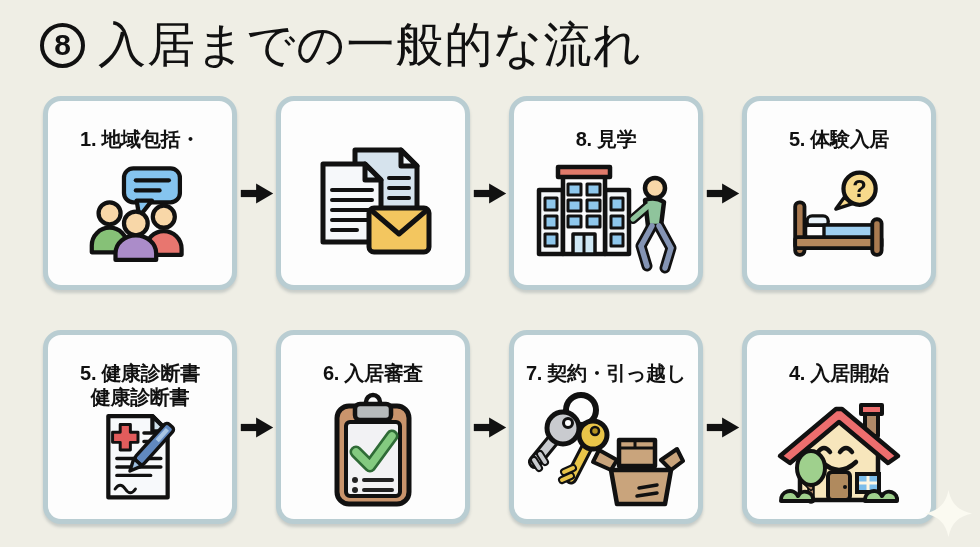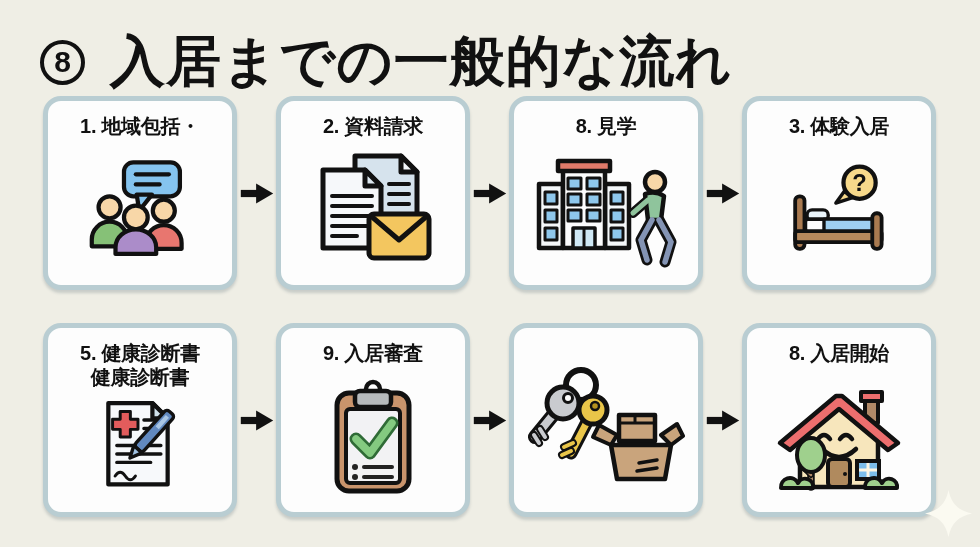--- a/index.html
+++ b/index.html
@@ -16,38 +16,38 @@
     position: absolute; left: 40px; top: 13px;
     display: flex; align-items: center; gap: 13px;
   }
   .badge {
     width: 45px; height: 45px; box-sizing: border-box;
     border: 4px solid var(--text, #111); border-radius: 50%;
     display: flex; align-items: center; justify-content: center;
     font-size: 30px; font-weight: 900; line-height: 1;
   }
   .title-bar h1 {
-    margin: 12px; font-size: 55px; font-weight: 700; letter-spacing: 1px;
+    margin: 0; font-size: 48px; font-weight: 400; letter-spacing: 1px;
     color: var(--text, #111);
   }
   
   .row {
     position: absolute; left: 43px; width: 893px; height: 194px;
     display: flex; align-items: center; justify-content: space-between;
   }
   #row1 { top: 96px; }
-  #row2 { top: 323px; }
+  #row2 { top: 330px; }
   .card {
     width: 194px; height: 194px; box-sizing: border-box;
     background: var(--card_bg, #fdfdfd);
     border: 5px solid var(--card_border, #b9cdd2);
     border-radius: 18px;
     box-shadow: 0 3px 3px rgba(100,120,125,0.28);
     display: flex; flex-direction: column; align-items: center;
-    padding: 13px 4px 6px;
+    padding: 26px 4px 6px;
   }
   .label {
     font-weight: 700; font-size: 20px; line-height: 1.22;
     text-align: center; white-space: nowrap; letter-spacing: -0.3px;
   }
   .label span { display: block; }
   .icon-wrap { flex: 1; display: flex; align-items: center; justify-content: center; width: 100%; }
   .icon-wrap svg { height: 100px; display: block; }
   .one-line .icon-wrap svg { height: 118px; }
   .arrow { display: flex; align-items: center; }
@@ -92,24 +92,20 @@
     </section>
 
     <div class="arrow">
       <svg viewBox="0 0 40 26">
           <path d="M2,13 H21" stroke="#111" stroke-width="8"></path>
           <path d="M19,2 L38,13 L19,24 Z" fill="#111"></path>
         </svg>
     </div>
 
     <section class="card one-line">
-      <div class="label">
-        <span>2. 資料請求</span>
-        <span></span>
-      </div>
       <div class="icon-wrap">
         <svg viewBox="0 0 128 118">
           <g stroke="#111" stroke-linejoin="round">
             <path d="M46,6 H92 L108,22 V80 H46 Z" fill="#d6e3ed" stroke-width="5"></path>
             <path d="M92,6 L108,22 H92 Z" fill="#f2f7fa" stroke-width="5"></path>
             <path d="M80,34 H100 M80,44 H100 M80,54 H100" fill="none" stroke-width="4" stroke-linecap="round"></path>
             <path d="M14,20 H56 L72,36 V98 H14 Z" fill="#f6f8fa" stroke-width="5"></path>
             <path d="M56,20 L72,36 H56 Z" fill="#dde8ef" stroke-width="5"></path>
             <path d="M23,46 H63 M23,56 H63 M23,66 H63 M23,76 H63 M23,86 H48" fill="none" stroke-width="4" stroke-linecap="round"></path>
             <rect x="60" y="64" width="60" height="44" rx="5" fill="#f3c65f" stroke-width="5"></rect>
@@ -167,21 +163,21 @@
 
     <div class="arrow">
       <svg viewBox="0 0 40 26">
           <path d="M2,13 H21" stroke="#111" stroke-width="8"></path>
           <path d="M19,2 L38,13 L19,24 Z" fill="#111"></path>
         </svg>
     </div>
 
     <section class="card">
       <div class="label">
-        <span>3. 体験入居</span>
+        <span>5. 体験入居</span>
       </div>
       <div class="icon-wrap">
         <svg viewBox="0 0 128 118">
           <g stroke="#111" stroke-linejoin="round">
             <circle cx="88" cy="28" r="19" fill="#f7d98b" stroke-width="5"></circle>
             <path d="M70,38 L60,52 L79,46 Z" fill="#f7d98b" stroke-width="4"></path>
             <rect x="12" y="44" width="11" height="62" rx="5" fill="#a97a50" stroke-width="4.5"></rect>
             <rect x="26" y="60" width="25" height="13" rx="6" fill="#eaf4fb" stroke-width="4"></rect>
             <rect x="24" y="71" width="80" height="15" rx="3" fill="#fdfdfd" stroke-width="4.5"></rect>
             <path d="M46,71 H101 Q104,71 104,74 V86 H46 Z" fill="#9fcff0" stroke-width="4"></path>
@@ -222,21 +218,21 @@
 
     <div class="arrow">
       <svg viewBox="0 0 40 26">
           <path d="M2,13 H21" stroke="#111" stroke-width="8"></path>
           <path d="M19,2 L38,13 L19,24 Z" fill="#111"></path>
         </svg>
     </div>
 
     <section class="card one-line">
       <div class="label">
-        <span>9. 入居審査</span>
+        <span>6. 入居審査</span>
         <span></span>
       </div>
       <div class="icon-wrap">
         <svg viewBox="0 0 118 118">
           <g stroke="#111" stroke-linejoin="round">
             <circle cx="59" cy="12" r="7" fill="#fdfdfd" stroke-width="4.5"></circle>
             <rect x="23" y="16" width="72" height="98" rx="12" fill="#c9946c" stroke-width="5"></rect>
             <rect x="32" y="32" width="54" height="74" rx="4" fill="#f2f2f4" stroke-width="4"></rect>
             <rect x="41" y="14" width="36" height="16" rx="5" fill="#b6babc" stroke-width="4.5"></rect>
           </g>
@@ -251,20 +247,24 @@
     </section>
 
     <div class="arrow">
       <svg viewBox="0 0 40 26">
           <path d="M2,13 H21" stroke="#111" stroke-width="8"></path>
           <path d="M19,2 L38,13 L19,24 Z" fill="#111"></path>
         </svg>
     </div>
 
     <section class="card one-line">
+      <div class="label">
+        <span>7. 契約・引っ越し</span>
+        <span></span>
+      </div>
       <div class="icon-wrap">
         <svg viewBox="0 0 158 118">
           <circle cx="54" cy="20" r="15" fill="none" stroke="#111" stroke-width="6"></circle>
           <path d="M60,57 L44,88" stroke="#111" stroke-width="13" stroke-linecap="round"></path>
           <path d="M60,57 L44,88" stroke="#e9c549" stroke-width="7" stroke-linecap="round"></path>
           <path d="M46,78 l-9,4 M44,86 l-9,4" stroke="#111" stroke-width="8" stroke-linecap="round"></path>
           <path d="M46,78 l-9,4 M44,86 l-9,4" stroke="#e9c549" stroke-width="4" stroke-linecap="round"></path>
           <circle cx="66" cy="45" r="14" fill="#e9c549" stroke="#111" stroke-width="5"></circle>
           <circle cx="68" cy="41" r="4" fill="#b5921f" stroke="#111" stroke-width="2.5"></circle>
           <path d="M26,50 L8,72" stroke="#111" stroke-width="14" stroke-linecap="round"></path>
@@ -289,21 +289,21 @@
 
     <div class="arrow">
       <svg viewBox="0 0 40 26">
           <path d="M2,13 H21" stroke="#111" stroke-width="8"></path>
           <path d="M19,2 L38,13 L19,24 Z" fill="#111"></path>
         </svg>
     </div>
 
     <section class="card one-line">
       <div class="label">
-        <span>8. 入居開始</span>
+        <span>4. 入居開始</span>
         <span></span>
       </div>
       <div class="icon-wrap">
         <svg viewBox="0 0 132 118">
           <g stroke="#111" stroke-linejoin="round">
             <rect x="92" y="22" width="13" height="24" fill="#b08968" stroke-width="4"></rect>
             <rect x="88" y="15" width="21" height="9" fill="#ed6e6e" stroke-width="4"></rect>
             <path d="M27,58 L66,26 L105,58 V110 H27 Z" fill="#f7e6bc" stroke-width="4.5"></path>
             <path d="M7,66 L63,19 H69 L125,66 L115,73 L66,32 L17,73 Z" fill="#ed6e6e" stroke-width="4.5"></path>
             <path d="M45,62 q6,-8 12,0 M67,62 q6,-8 12,0" fill="none" stroke-width="4.5" stroke-linecap="round"></path>

